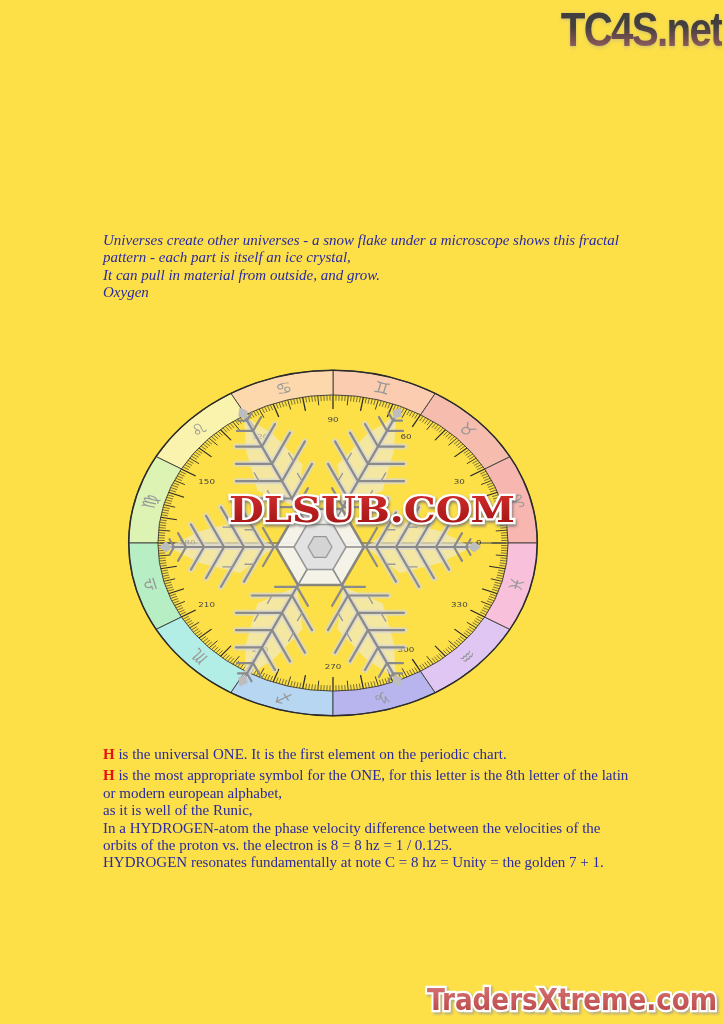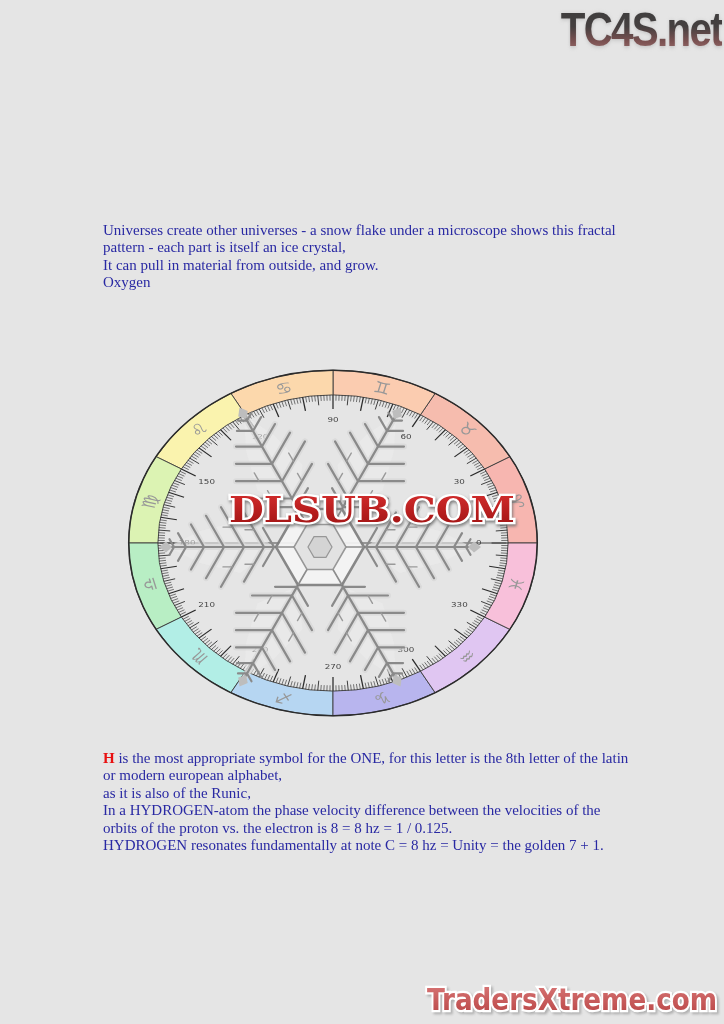--- a/index.html
+++ b/index.html
@@ -1,16 +1,16 @@
 <!DOCTYPE html>
 <html><head>
 <meta charset="utf-8">
 <style>
   html,body{margin:0;padding:0;background:#fff;}
-  #page{position:relative;width:724px;height:1024px;background:#e5e5e5;overflow:hidden;
+  #page{position:relative;width:724px;height:1024px;background:#fde047;overflow:hidden;
         font-family:"Liberation Serif", serif;}
 
   
   #tc4s{position:absolute;top:2px;right:2px;font-family:"Liberation Sans",sans-serif;
         font-weight:bold;font-size:48px;letter-spacing:-2px;
         transform:scaleX(.84);transform-origin:100% 50%;
         background:linear-gradient(#3d3d3d 8%,#454040 45%,#7c5252 72%,#a07575 95%);
         -webkit-background-clip:text;background-clip:text;color:transparent;
         text-shadow:0 0 0 transparent;filter:drop-shadow(0 1px 2px rgba(160,160,160,.55));}
 
@@ -39,21 +39,21 @@
         filter:drop-shadow(2px 2px 1px rgba(150,150,150,.65));}
 </style>
 </head>
 <body>
 
 <div id="page">
 
   <div id="tc4s">TC4S.net</div>
 
 
-  <div class="textblock" style="top:222px;">
+  <div class="textblock" style="top:232px;font-style:italic;">
     <div class="ln">Universes create other universes - a snow flake under a microscope shows this fractal</div>
     <div class="ln">pattern - each part is itself an ice crystal,</div>
     <div class="ln">It can pull in material from outside, and grow.</div>
     <div class="ln">Oxygen</div>
   </div>
 
   <svg id="wheel-svg" viewBox="-220 -220 440 440" preserveAspectRatio="none">
       <g>
         <path d="M 180 0 L 210 0 A 210 210 0 0 0 181.86533479473212 -104.99999999999999 L 155.88457268119896 -89.99999999999999 A 180 180 0 0 1 180 0 Z" fill="#f7b6b0" stroke="#3a3a3a" stroke-width="1"></path>
         <text transform="translate(188.35553612636832 -50.46971379499154) rotate(75)" font-size="19" font-family="DejaVu Sans, sans-serif" fill="#989898" text-anchor="middle" dominant-baseline="central">♈</text>
@@ -508,23 +508,24 @@
     <defs>
       <linearGradient id="wmgrad" x1="0" y1="0" x2="0" y2="1">
         <stop offset="0" stop-color="#d93030"></stop>
         <stop offset="1" stop-color="#9d1111"></stop>
       </linearGradient>
     </defs>
     <text x="148" y="35" text-anchor="middle" font-family="DejaVu Serif, serif" font-weight="bold" font-size="36" fill="url(#wmgrad)" stroke="#ffffff" stroke-width="4.5" paint-order="stroke" textLength="286" lengthAdjust="spacingAndGlyphs">DLSUB.COM</text>
   </svg>
 
   <div class="textblock" style="top:746px;">
+    <div class="ln"><span class="red">H</span><span> is the universal ONE. It is the first element on the periodic chart.</span></div>
     <div class="ln gap"><span class="red">H</span><span> is the most appropriate symbol for the ONE, for this letter is the 8th letter of the latin</span></div>
     <div class="ln">or modern european alphabet,</div>
-    <div class="ln">as it is also of the Runic,</div>
+    <div class="ln">as it is well of the Runic,</div>
     <div class="ln">In a HYDROGEN-atom the phase velocity difference between the velocities of the</div>
     <div class="ln">orbits of the proton vs. the electron is 8 = 8 hz = 1 / 0.125.</div>
     <div class="ln">HYDROGEN resonates fundamentally at note C = 8 hz = Unity = the golden 7 + 1.</div>
   </div>
 
   <svg id="txtreme-svg" viewBox="0 0 300 42">
     <defs>
       <linearGradient id="txgrad" x1="0" y1="0" x2="0" y2="1">
         <stop offset="0" stop-color="#da7a7a"></stop>
         <stop offset="1" stop-color="#b84343"></stop>

